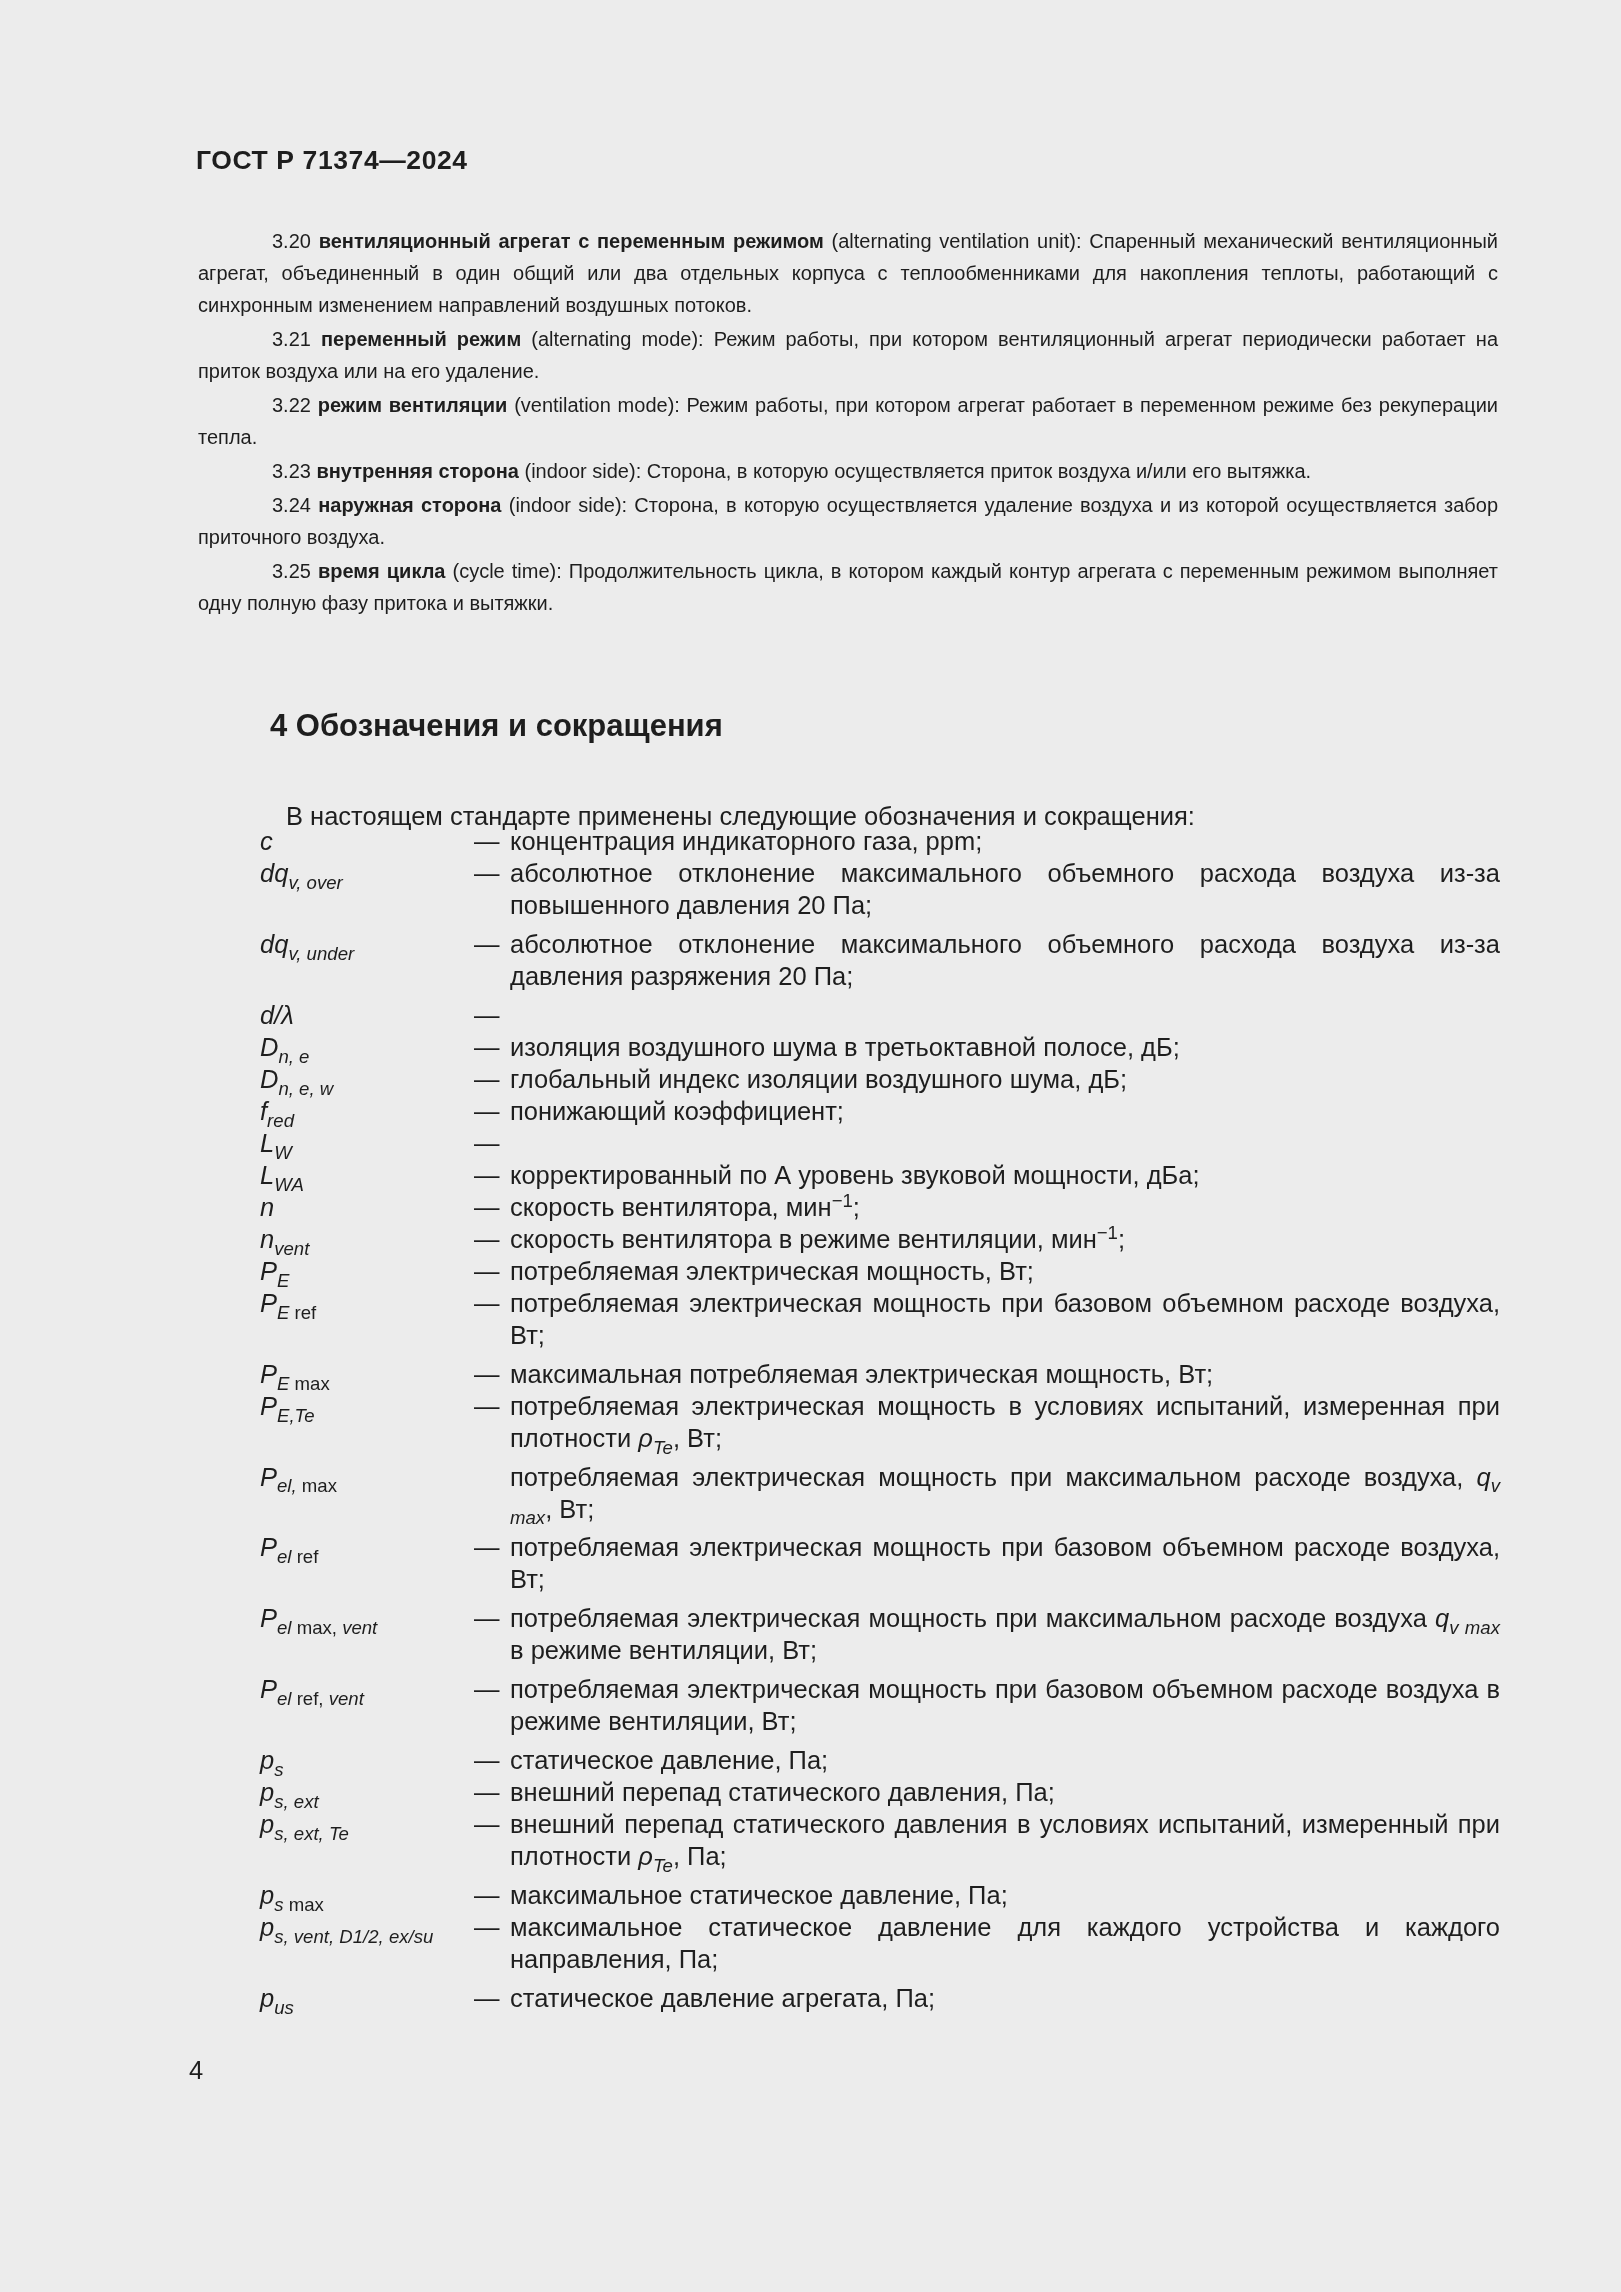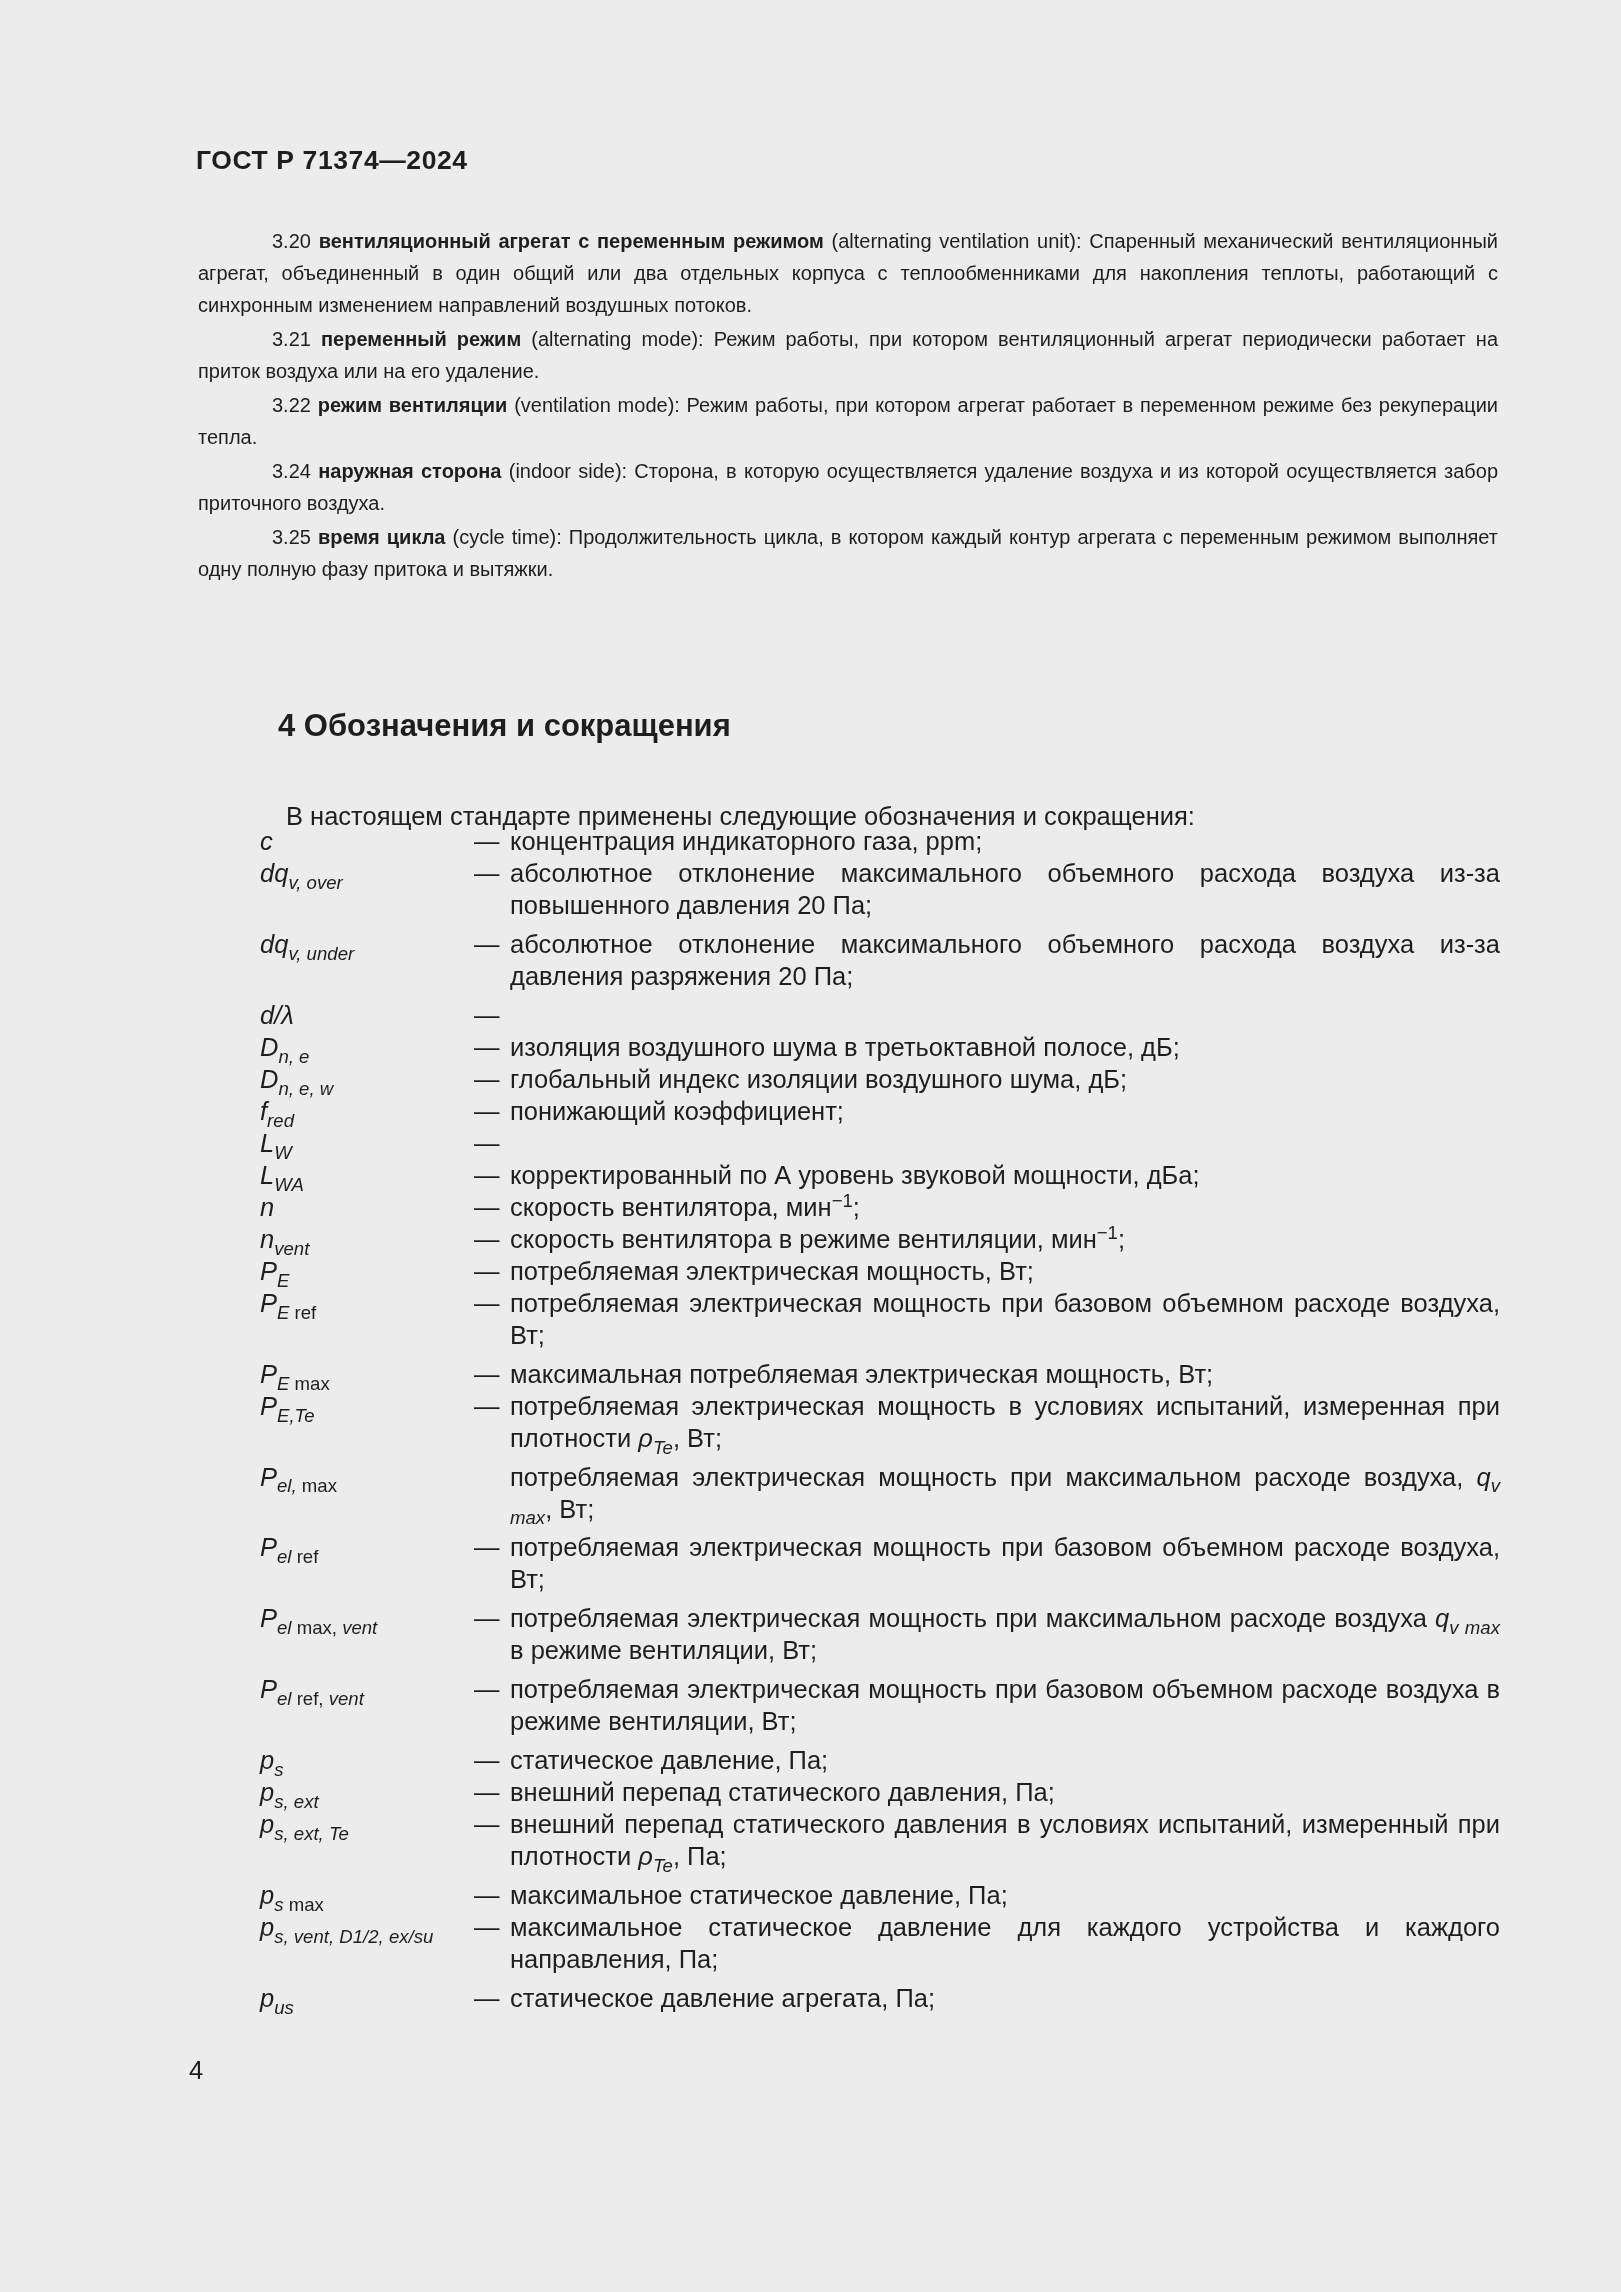--- a/index.html
+++ b/index.html
@@ -20,21 +20,21 @@
   .definitions{
     position:absolute;left:196px;top:223px;width:1304px;
   }
   .def{
     margin:2px;
     font-size:20px;line-height:32px;
     text-align:justify;text-indent:74px;
   }
   .def .defterm{font-weight:bold;}
   .section-title{
-    position:absolute;left:204px;top:708px;width:1304px;
+    position:absolute;left:196px;top:708px;width:1304px;
     margin:0;font-size:31px;font-weight:bold;text-indent:74px;
   }
   .intro{
     position:absolute;left:196px;top:784px;width:1304px;
     margin:16px;font-size:25.5px;line-height:32px;text-indent:74px;
   }
   .symbols{
     position:absolute;left:260px;top:825px;width:1240px;
   }
   .srow{
@@ -62,20 +62,21 @@
 <body>
 
 <div class="page">
 
   <div class="header">ГОСТ Р 71374—2024</div>
 
   <section class="definitions">
     <p class="def"><span class="defnum">3.20 </span><b class="defterm">вентиляционный агрегат с переменным режимом</b><span class="deftext"> (alternating ventilation unit): Спаренный механический вентиляционный агрегат, объединенный в один общий или два отдельных корпуса с теплообменниками для накопления теплоты, работающий с синхронным изменением направлений воздушных потоков.</span></p>
     <p class="def"><span class="defnum">3.21 </span><b class="defterm">переменный режим</b><span class="deftext"> (alternating mode): Режим работы, при котором вентиляционный агрегат периодически работает на приток воздуха или на его удаление.</span></p>
     <p class="def"><span class="defnum">3.22 </span><b class="defterm">режим вентиляции</b><span class="deftext"> (ventilation mode): Режим работы, при котором агрегат работает в переменном режиме без рекуперации тепла.</span></p>
+    <p class="def"><span class="defnum">3.23 </span><b class="defterm">внутренняя сторона</b><span class="deftext"> (indoor side): Сторона, в которую осуществляется приток воздуха и/или его вытяжка.</span></p>
     <p class="def"><span class="defnum">3.24 </span><b class="defterm">наружная сторона</b><span class="deftext"> (indoor side): Сторона, в которую осуществляется удаление воздуха и из которой осуществляется забор приточного воздуха.</span></p>
     <p class="def"><span class="defnum">3.25 </span><b class="defterm">время цикла</b><span class="deftext"> (cycle time): Продолжительность цикла, в котором каждый контур агрегата с переменным режимом выполняет одну полную фазу притока и вытяжки.</span></p>
   </section>
 
   <h2 class="section-title">4 Обозначения и сокращения</h2>
 
   <p class="intro">В настоящем стандарте применены следующие обозначения и сокращения:</p>
 
   <div class="symbols" id="symbols">
       <div class="srow">

